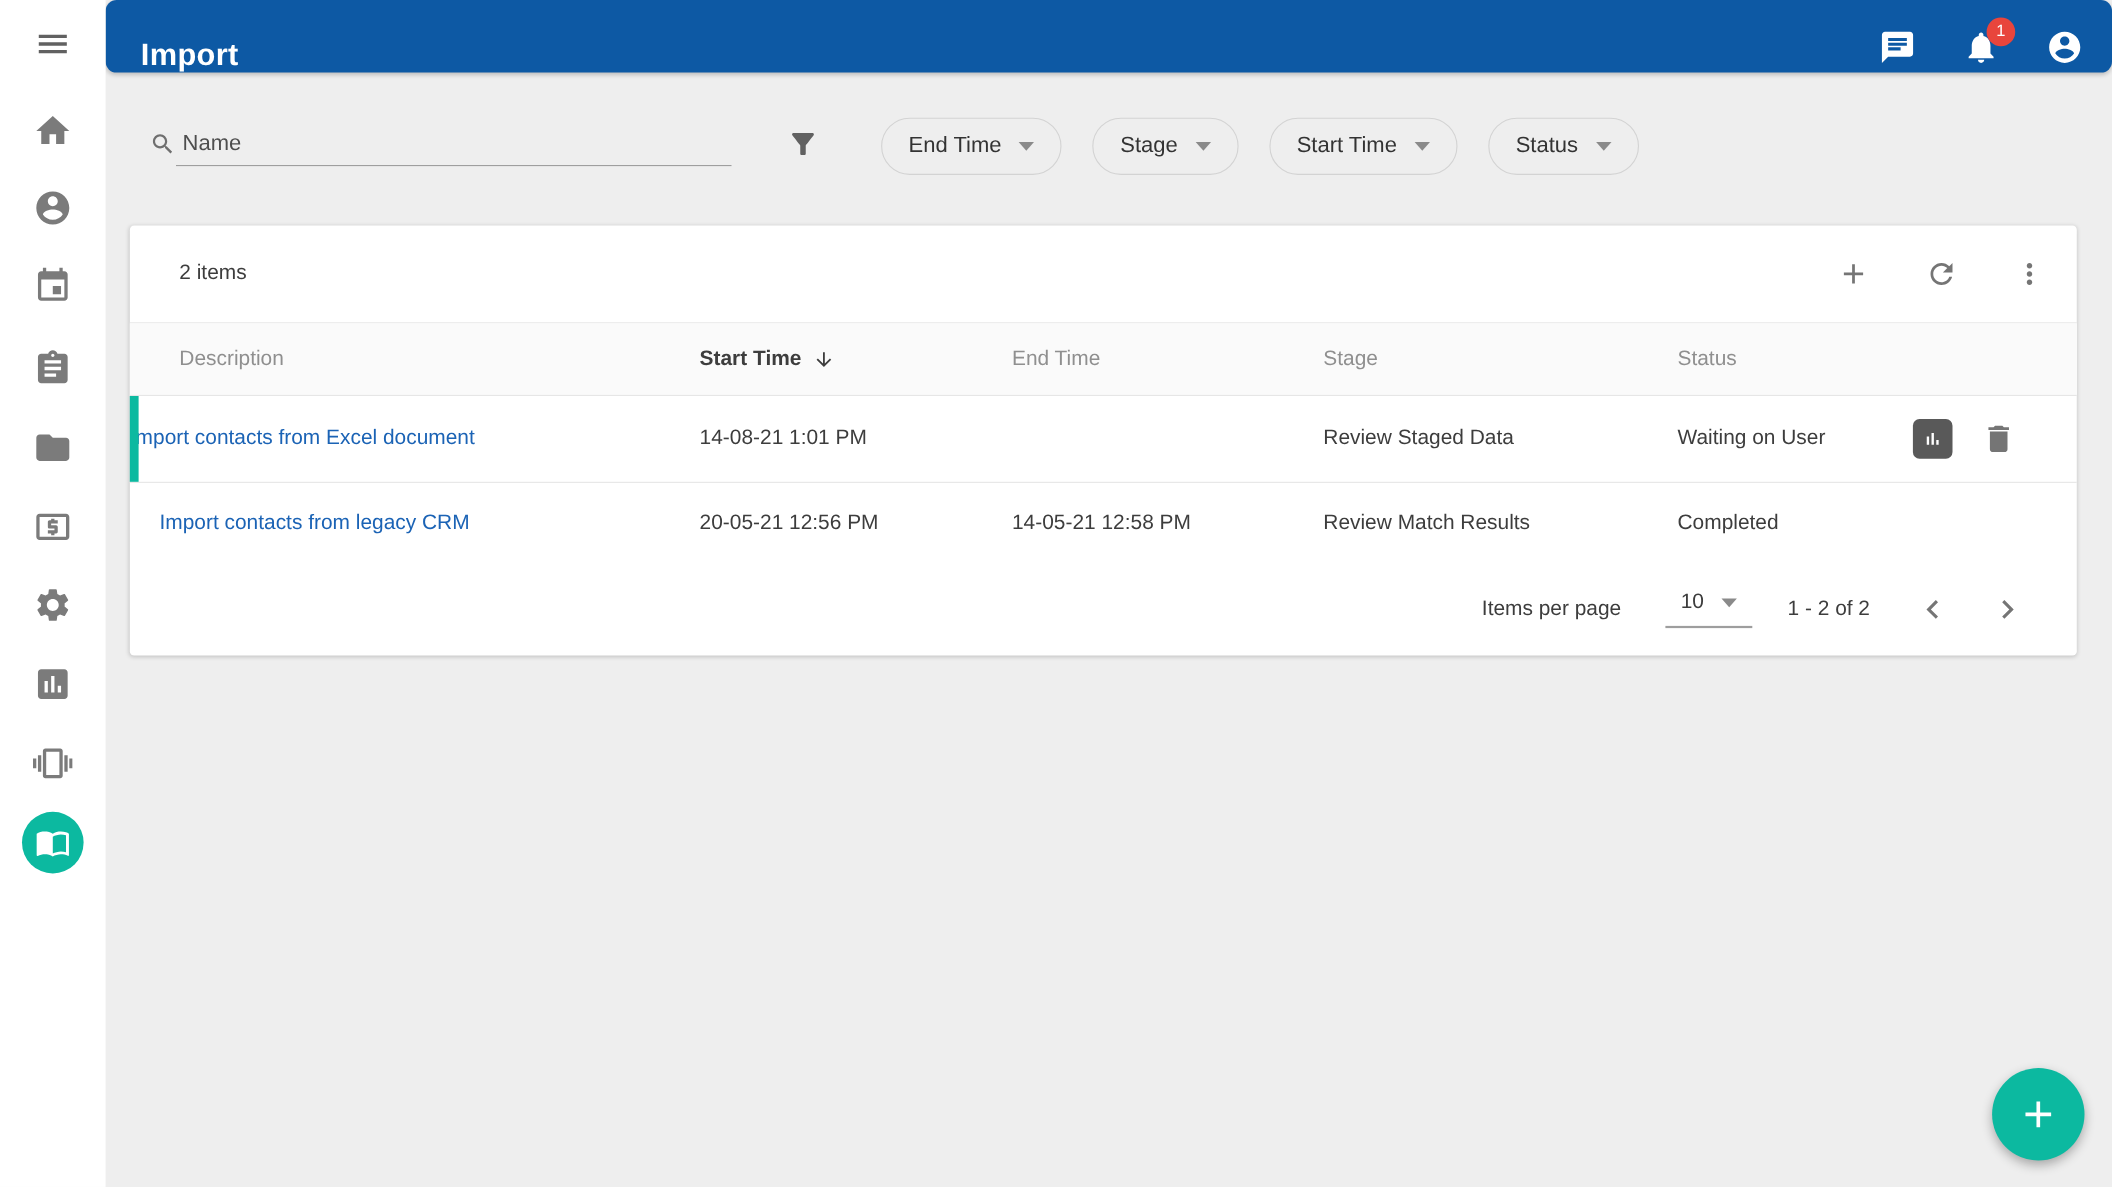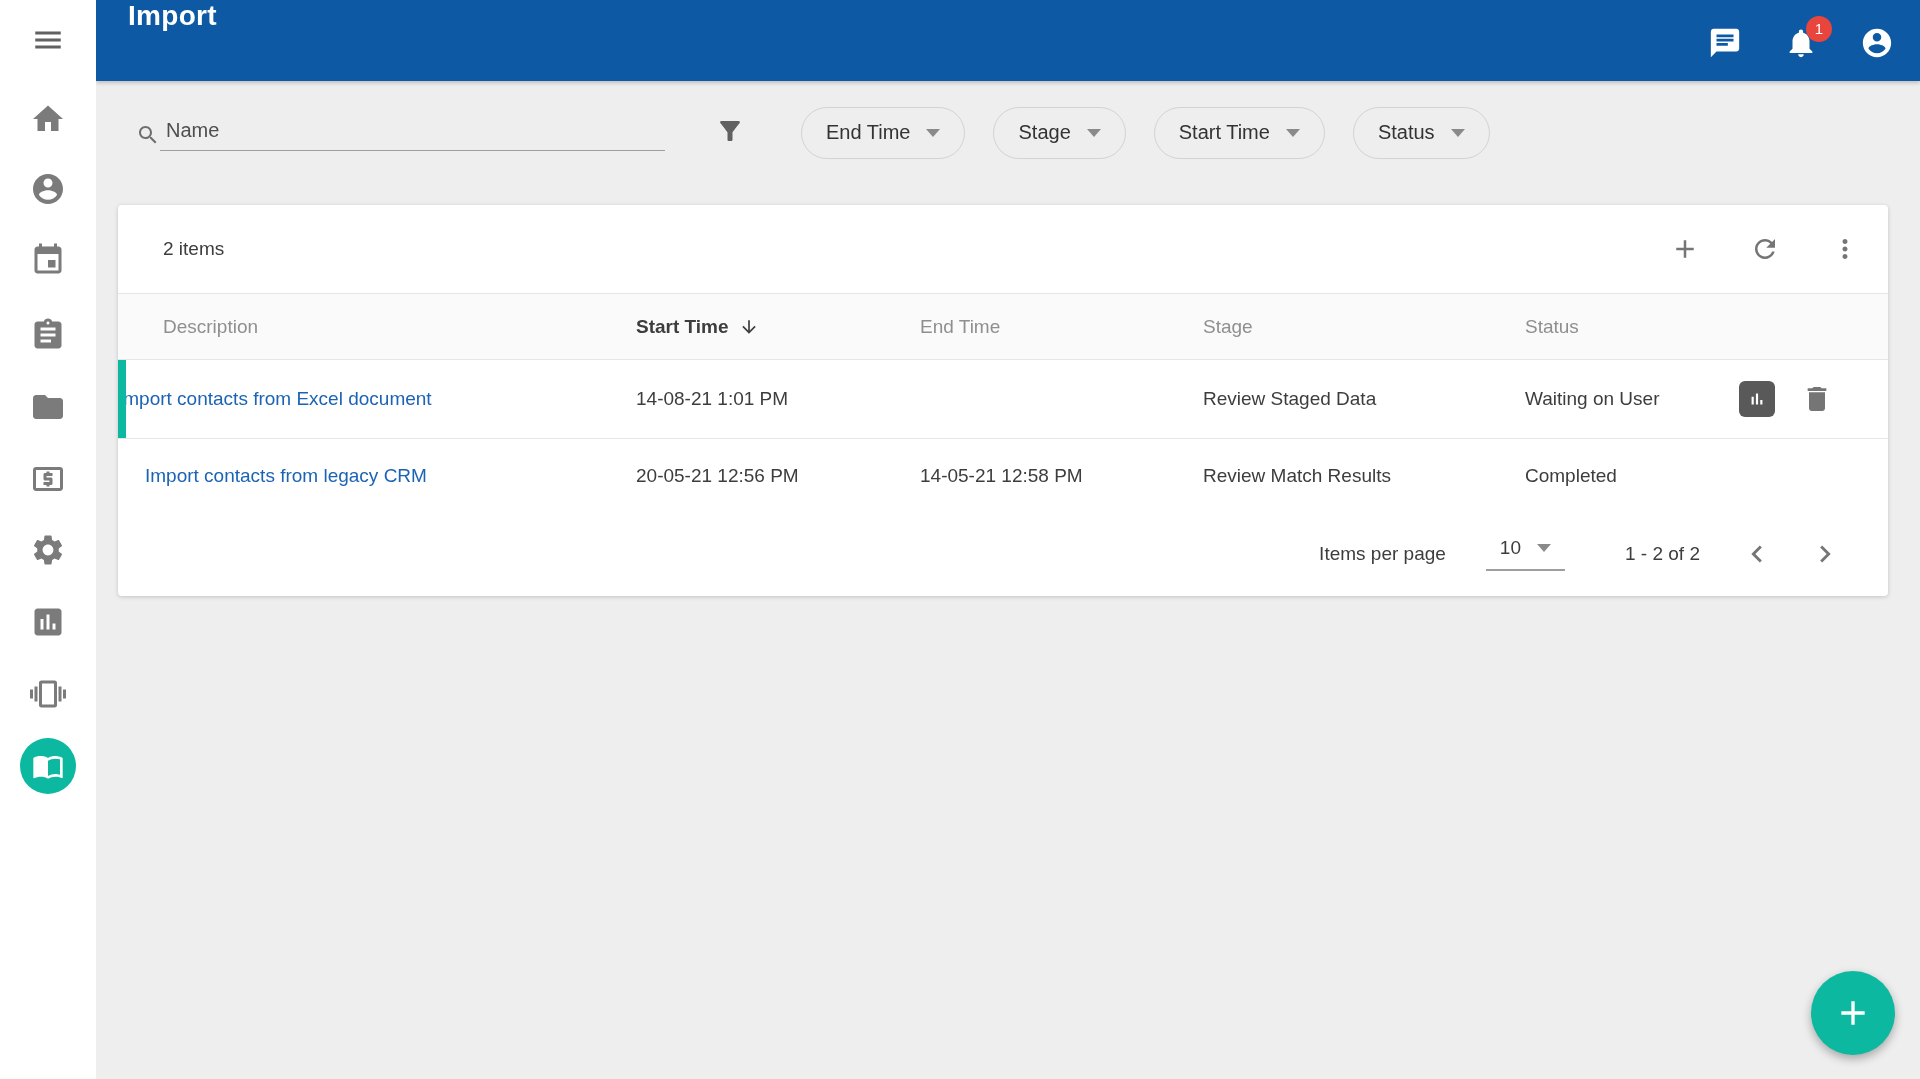--- a/index.html
+++ b/index.html
@@ -28,23 +28,24 @@
   .nav-item.active-circle {
     left: 20px; width: 56px; height: 56px; border-radius: 50%;
     background: var(--teal);
   }
   .nav-item.active-circle svg { width: 32px; height: 32px; fill: #ffffff; }
 
   :root { --teal: #0cb9a0; --blue: #0d59a4; --link: #1b63b5; }
 
   
   .topbar {
-    position: absolute; left: 96px; top: 0; right: 0; height: 81px;
-    background: var(--blue); display: flex; align-items: flex-start;
+    position: absolute; left: 96px; top: 0; right: 0; height: 66px;
+    background: var(--blue); display: flex; align-items: flex-end;
     box-shadow: 0 2px 4px rgba(0,0,0,.2);
+    border-radius: 10px;
   }
   .topbar-title {
     color: #ffffff; font-size: 28px; font-weight: 700; margin-left: 32px;
     letter-spacing: .3px;
   }
   .topbar-actions {
     position: absolute; right: 26px; top: 0; height: 85px;
     display: flex; align-items: center; gap: 42px;
   }
   .topbar-icon { position: relative; width: 34px; height: 34px; cursor: pointer; }
@@ -54,21 +55,21 @@
     border-radius: 50%; background: #e8453c; color: #fff; font-size: 15px;
     display: flex; align-items: center; justify-content: center;
   }
 
   
   .filterbar {
     position: absolute; left: 96px; top: 85px; right: 0; height: 95px;
     display: flex; align-items: center;
   }
   .search-wrap {
-    display: flex; align-items: flex-end; margin-left: 40px;
+    display: flex; align-items: center; margin-left: 40px;
   }
   .search-wrap svg { width: 24px; height: 24px; fill: #6f6f6f; margin-bottom: 4px; }
   .search-input {
     width: 505px; border: none; outline: none; background: transparent;
     border-bottom: 1px solid #9e9e9e; font-size: 20px; padding: 4px 0 8px 6px;
     font-family: "Liberation Sans", sans-serif; color: #3d3d3d;
   }
   .search-input::placeholder { color: #4e4e4e; opacity: 1; }
   .funnel-btn { margin-left: 50px; width: 34px; height: 34px; cursor: pointer; }
   .funnel-btn svg { width: 30px; height: 30px; fill: #616161; }
@@ -138,21 +139,21 @@
   }
   .pagesize {
     display: flex; align-items: baseline; gap: 16px; margin-left: 40px;
     border-bottom: 2px solid #9e9e9e; padding: 0 14px 10px 14px; cursor: pointer;
   }
   .pagesize .caret {
     width: 0; height: 0; border-left: 7px solid transparent;
     border-right: 7px solid transparent; border-top: 8px solid #8a8a8a;
     align-self: center;
   }
-  .range { margin-left: 60px; }
+  .range { margin-left: 32px; }
   .pg-nav { display: flex; align-items: center; gap: 34px; margin-left: 40px; }
   .pg-btn { width: 34px; height: 34px; cursor: pointer; }
   .pg-btn svg { width: 34px; height: 34px; fill: #757575; }
 
   
   .fab {
     position: absolute; left: 1811px; top: 971px; width: 84px; height: 84px;
     border-radius: 50%; background: var(--teal); border: none; cursor: pointer;
     box-shadow: 0 4px 10px rgba(0,0,0,.3);
     display: flex; align-items: center; justify-content: center;

